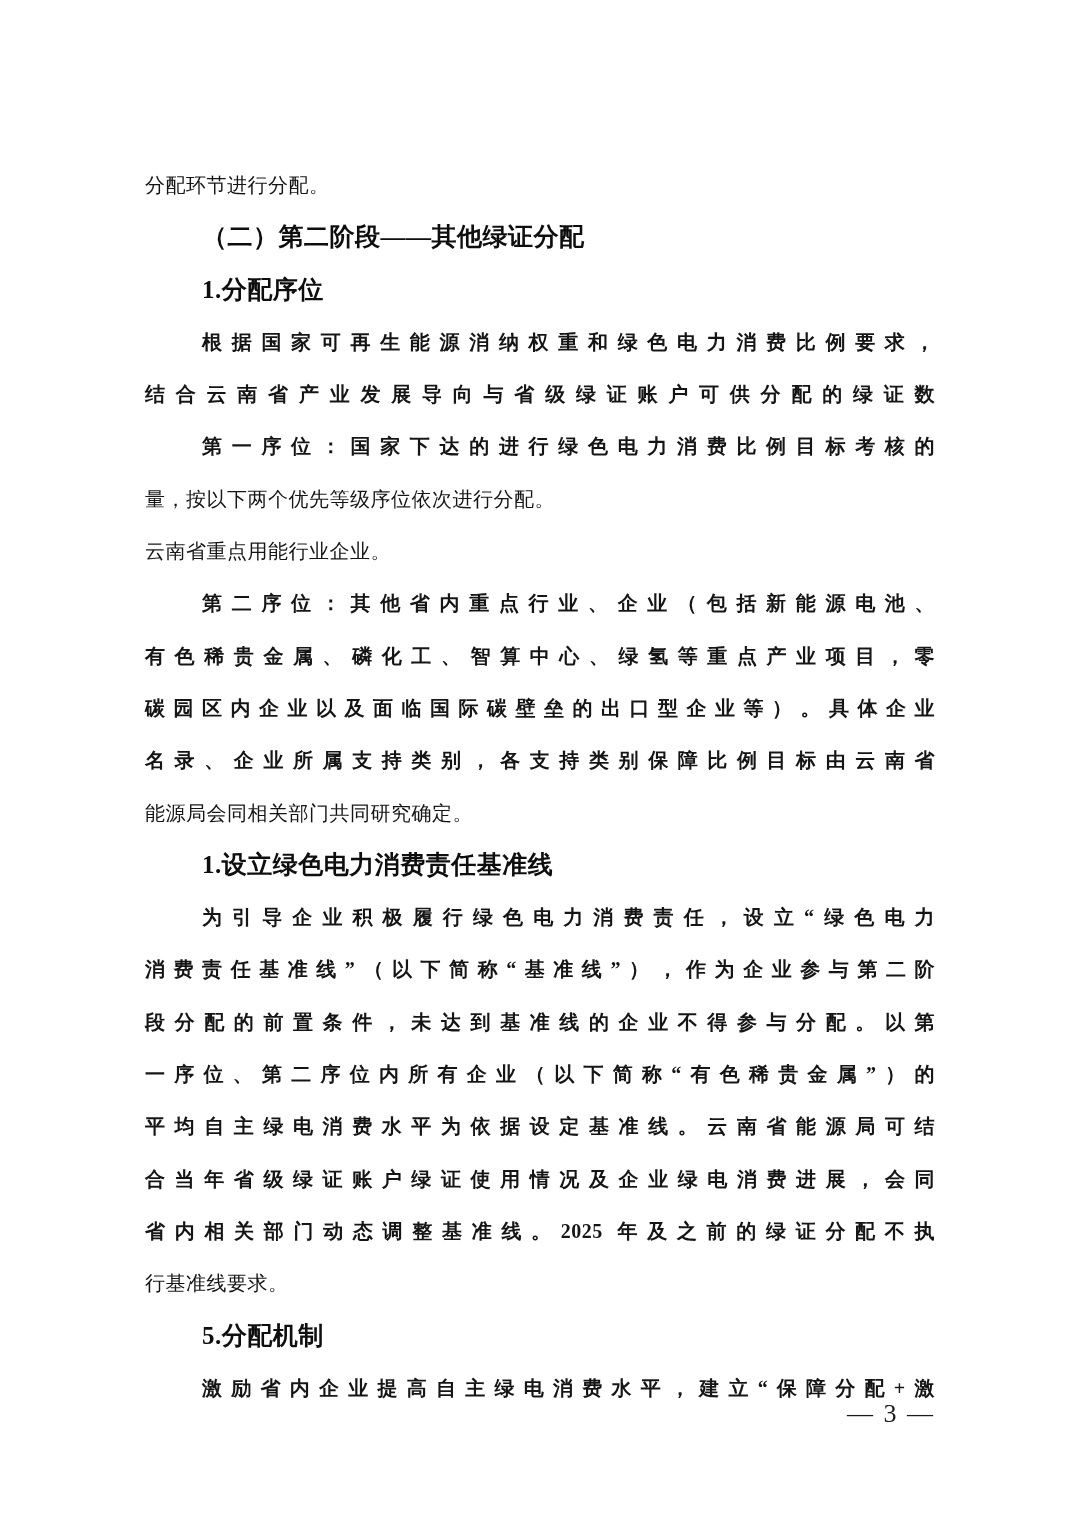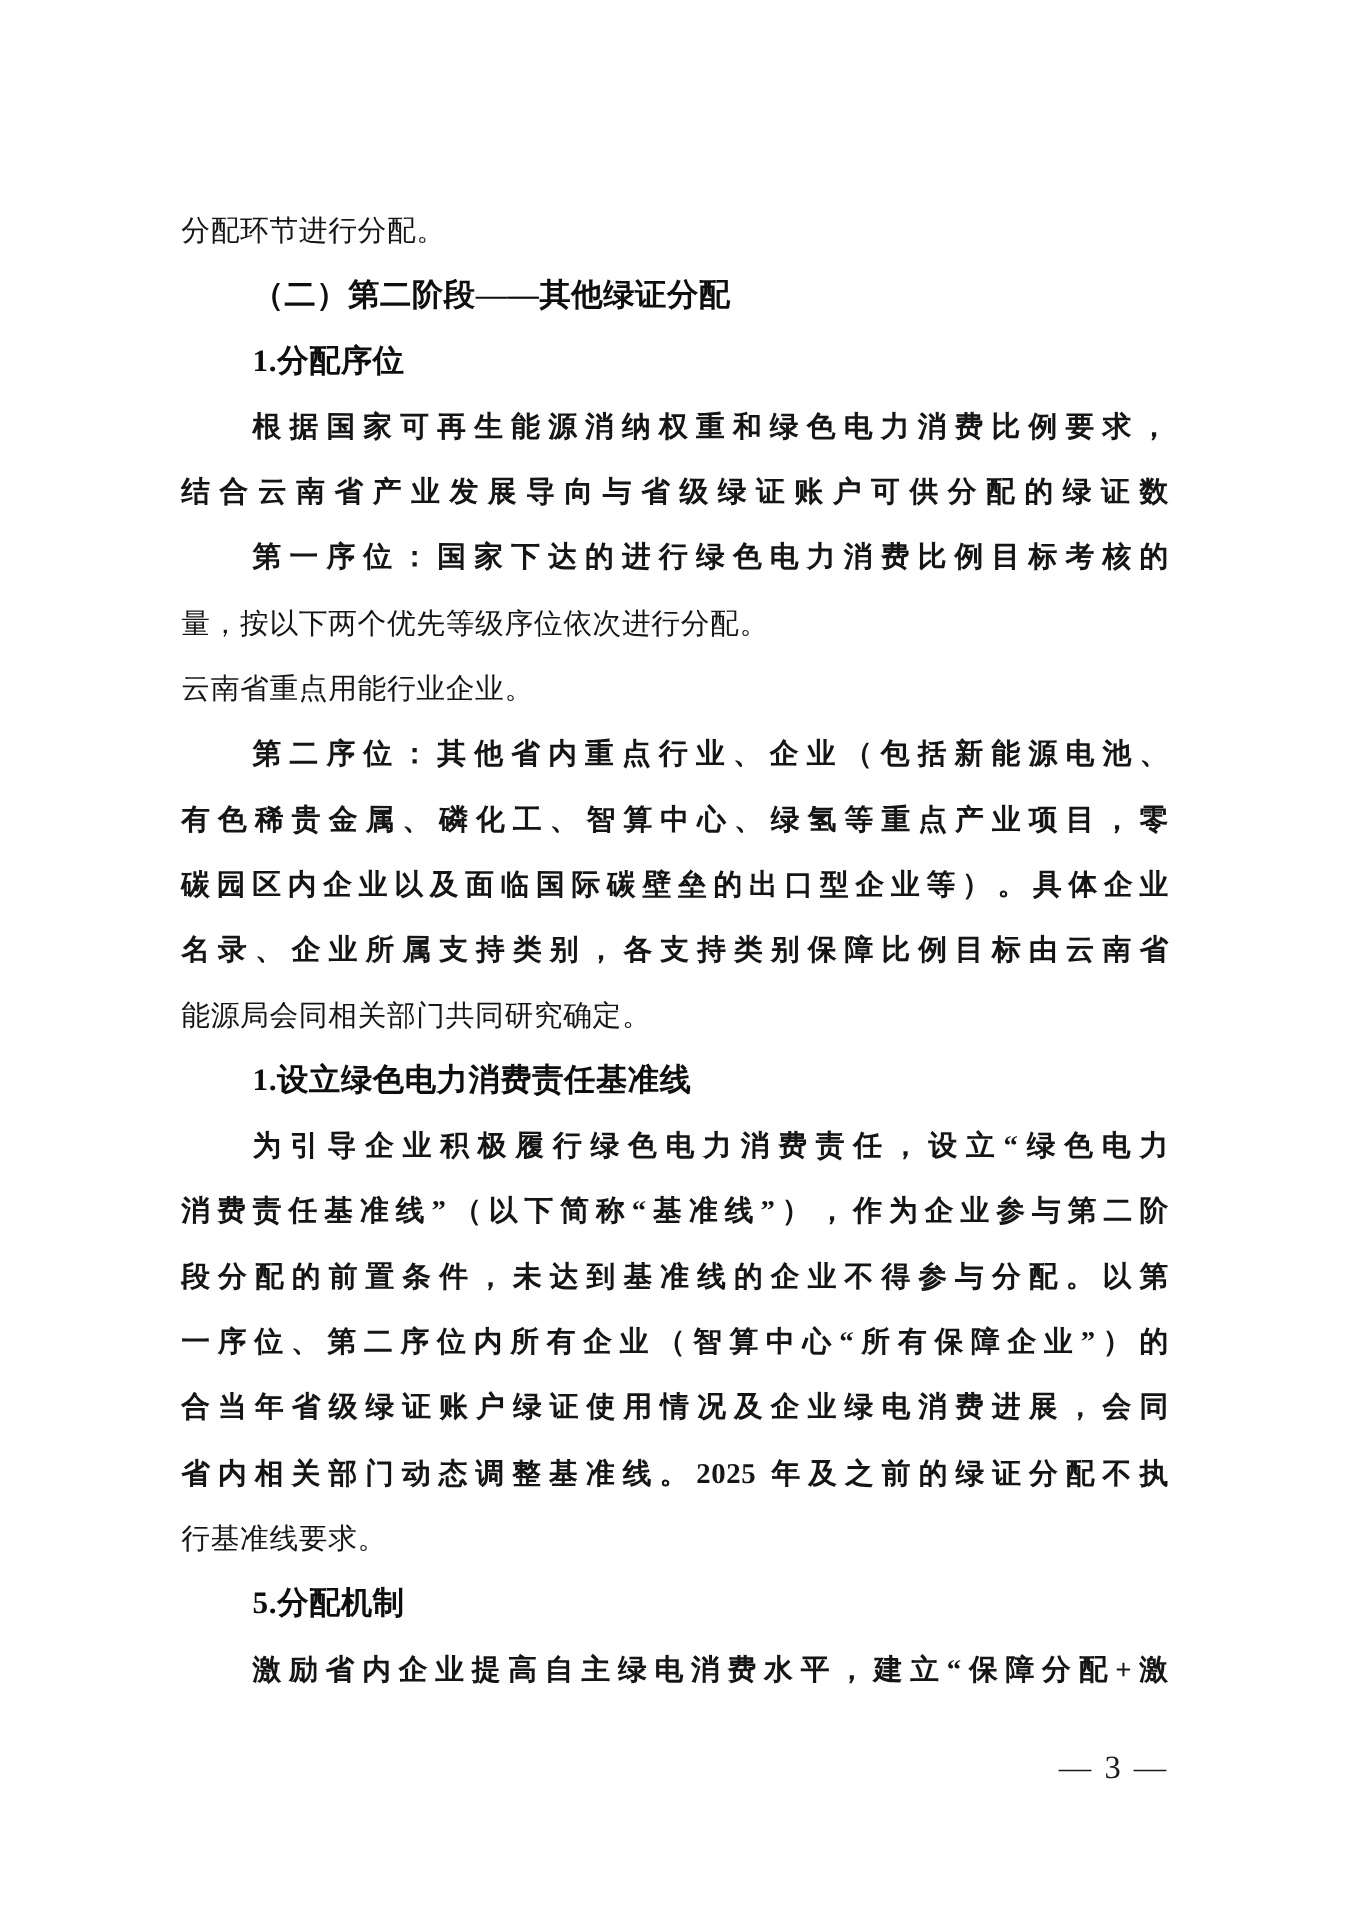--- a/index.html
+++ b/index.html
@@ -17,21 +17,21 @@
   }
   .text-block {
     position: absolute;
     left: 145px;
     top: 159px;
     width: 790px;
   }
   .line {
     height: 52.3px;
     line-height: 52.3px;
-    font-size: 23px;
+    font-size: 20px;
     color: #151515;
     letter-spacing: 0.5px;
     white-space: nowrap;
   }
   .line.justify {
     white-space: normal;
     text-align: justify;
     text-align-last: justify;
     font-weight: bold;
   }
@@ -71,21 +71,22 @@
       <div class="line body">云南省重点用能行业企业。</div>
       <div class="line body indent justify">第二序位：其他省内重点行业、企业（包括新能源电池、</div>
       <div class="line body justify">有色稀贵金属、磷化工、智算中心、绿氢等重点产业项目，零</div>
       <div class="line body justify">碳园区内企业以及面临国际碳壁垒的出口型企业等）。具体企业</div>
       <div class="line body justify">名录、企业所属支持类别，各支持类别保障比例目标由云南省</div>
       <div class="line body">能源局会同相关部门共同研究确定。</div>
       <div class="line heading indent">1.设立绿色电力消费责任基准线</div>
       <div class="line body indent justify">为引导企业积极履行绿色电力消费责任，设立“绿色电力</div>
       <div class="line body justify">消费责任基准线”（以下简称“基准线”），作为企业参与第二阶</div>
       <div class="line body justify">段分配的前置条件，未达到基准线的企业不得参与分配。以第</div>
-      <div class="line body justify">一序位、第二序位内所有企业（智算中心“所有保障企业”）的</div>
+      <div class="line body justify">一序位、第二序位内所有企业（以下简称“有色稀贵金属”）的</div>
+      <div class="line body justify">平均自主绿电消费水平为依据设定基准线。云南省能源局可结</div>
       <div class="line body justify">合当年省级绿证账户绿证使用情况及企业绿电消费进展，会同</div>
       <div class="line body justify">省内相关部门动态调整基准线。2025 年及之前的绿证分配不执</div>
       <div class="line body">行基准线要求。</div>
       <div class="line heading indent">5.分配机制</div>
       <div class="line body indent justify">激励省内企业提高自主绿电消费水平，建立“保障分配+激</div>
     </div>
   <div class="page-number">— 3 —</div>
 </div>
 
 </body></html>

